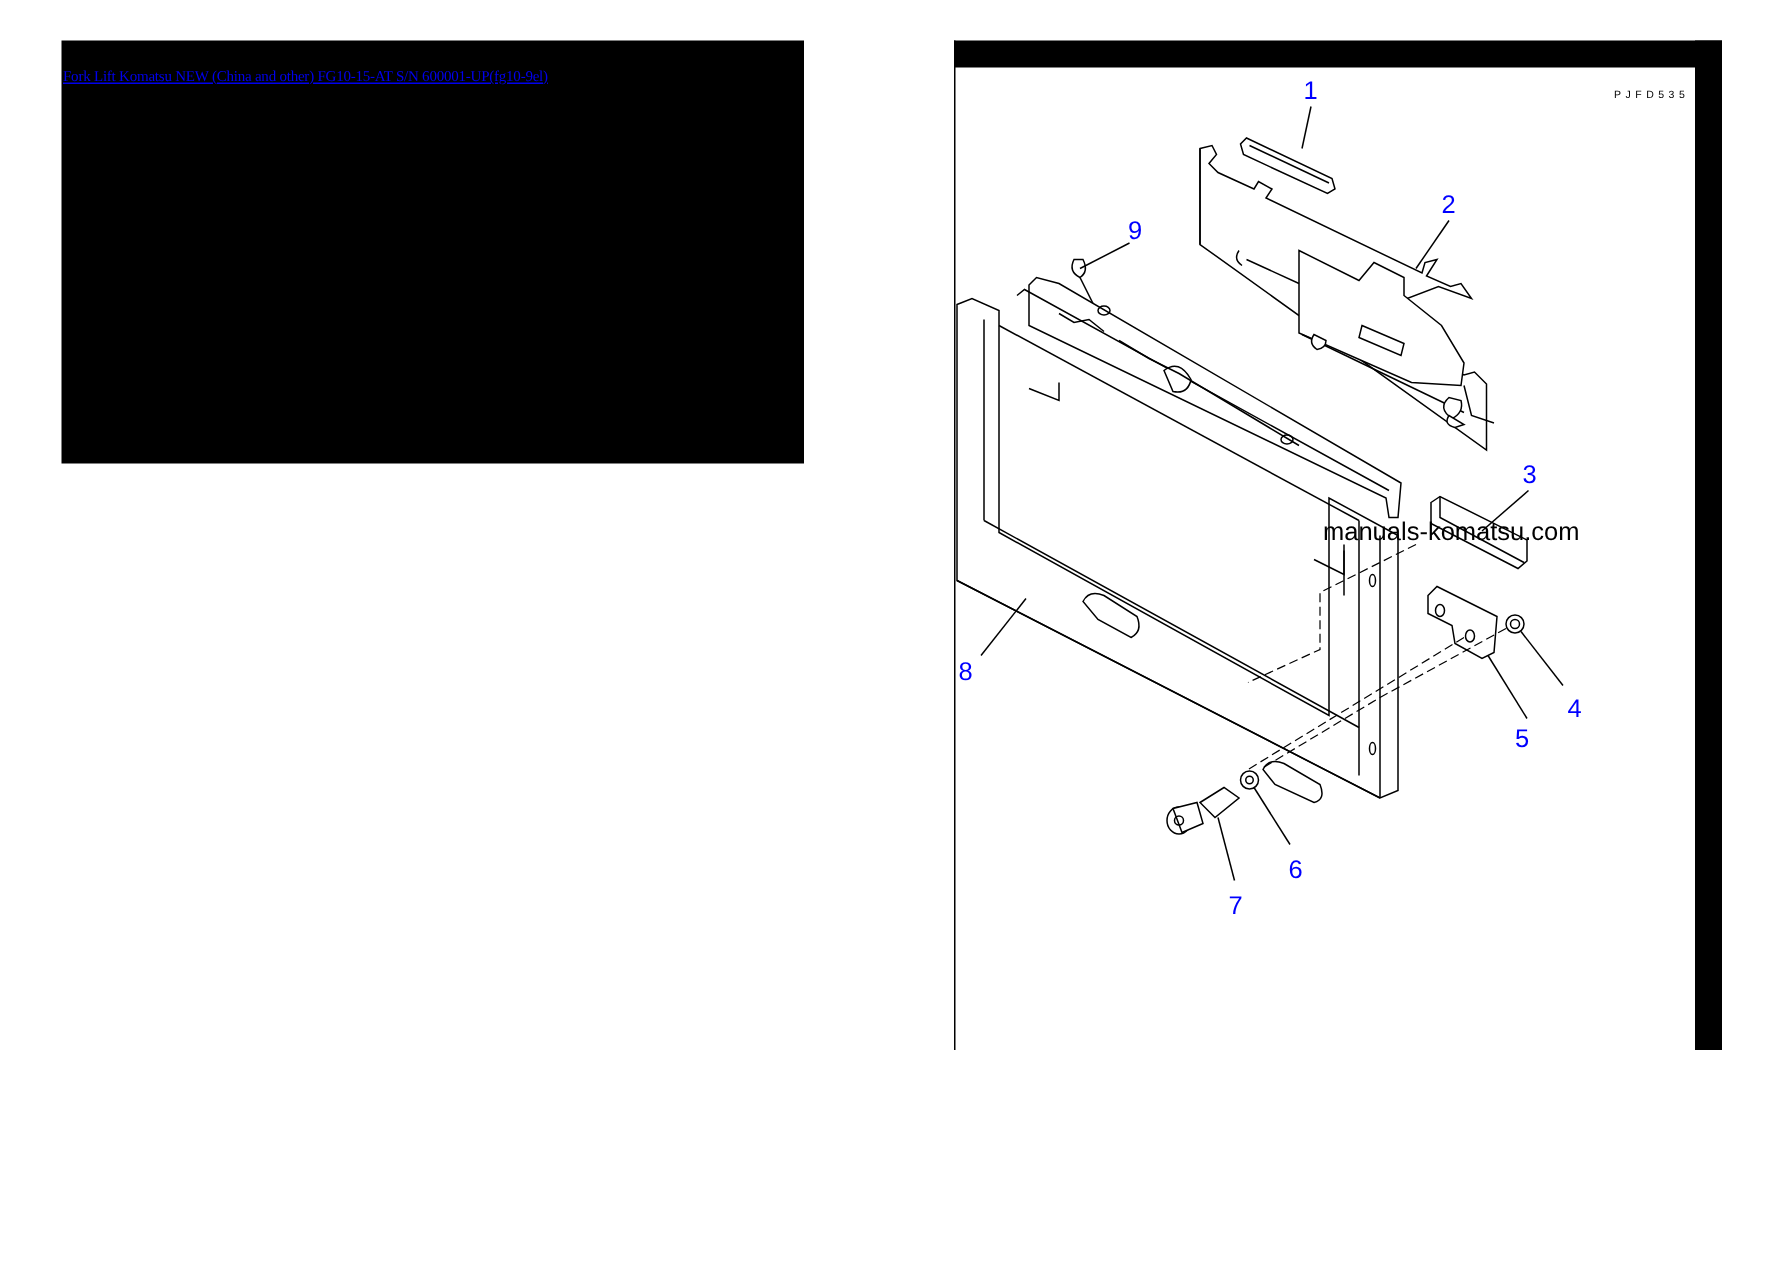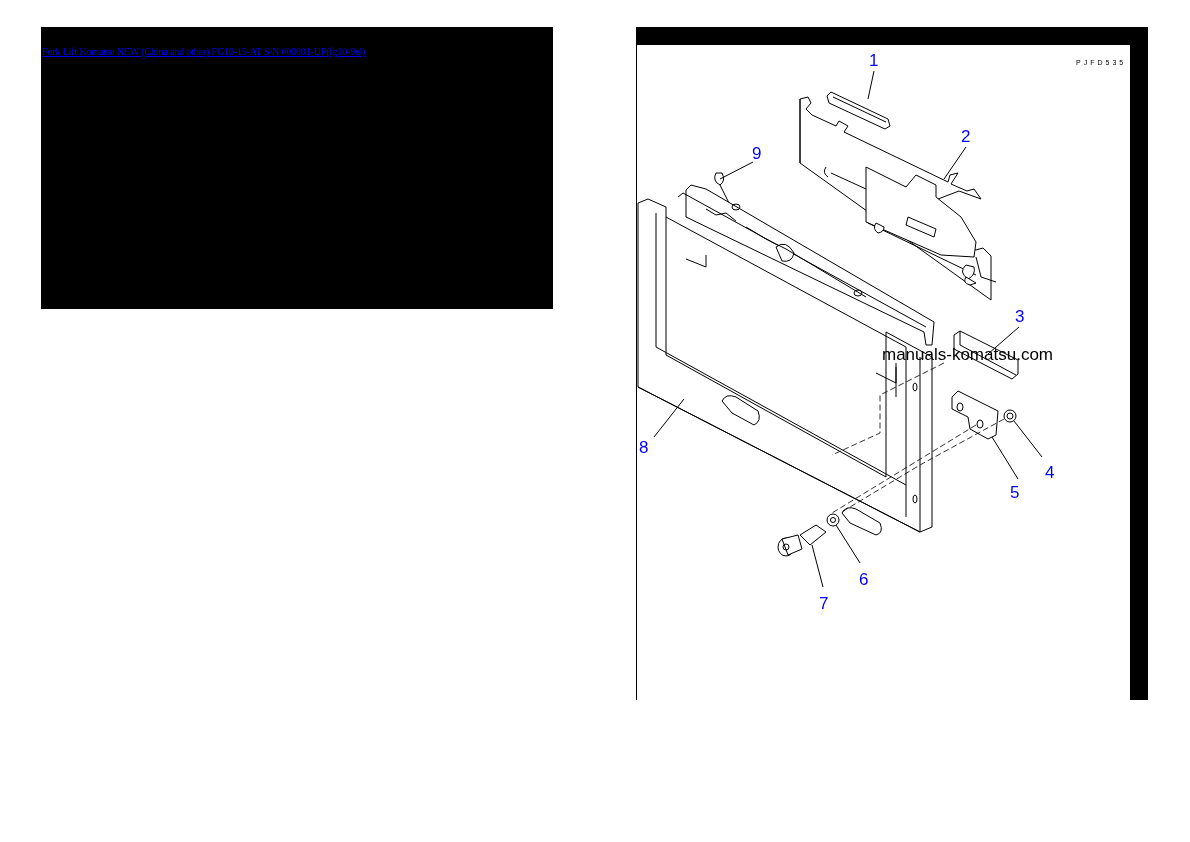--- a/index.html
+++ b/index.html
@@ -1,19 +1,20 @@
 <!DOCTYPE html>
 <html><head>
   <meta charset="utf-8">
   <style>
     html, body { margin: 0; padding: 0; background: #ffffff; }
     body { width: 1190px; height: 842px; position: relative; overflow: hidden; font-family: "Liberation Serif", serif; }
     .title-panel {
-      position: absolute; left: 41px; top: 27px; width: 512px; height: 282px;
+      position: absolute; left: 41px; top: 27px; width: 468px; height: 282px;
       background: #000000;
+      padding-left: 27px;
     }
     .title-link {
       position: absolute; left: 1px; top: 19px;
       font-family: "Liberation Serif", serif; font-size: 10px; letter-spacing: -0.15px;
       color: #0000ee; text-decoration: underline; white-space: nowrap;
     }
     .diagram-panel {
       position: absolute; left: 636px; top: 27px; width: 512px; height: 673px;
       background: #ffffff;
     }

